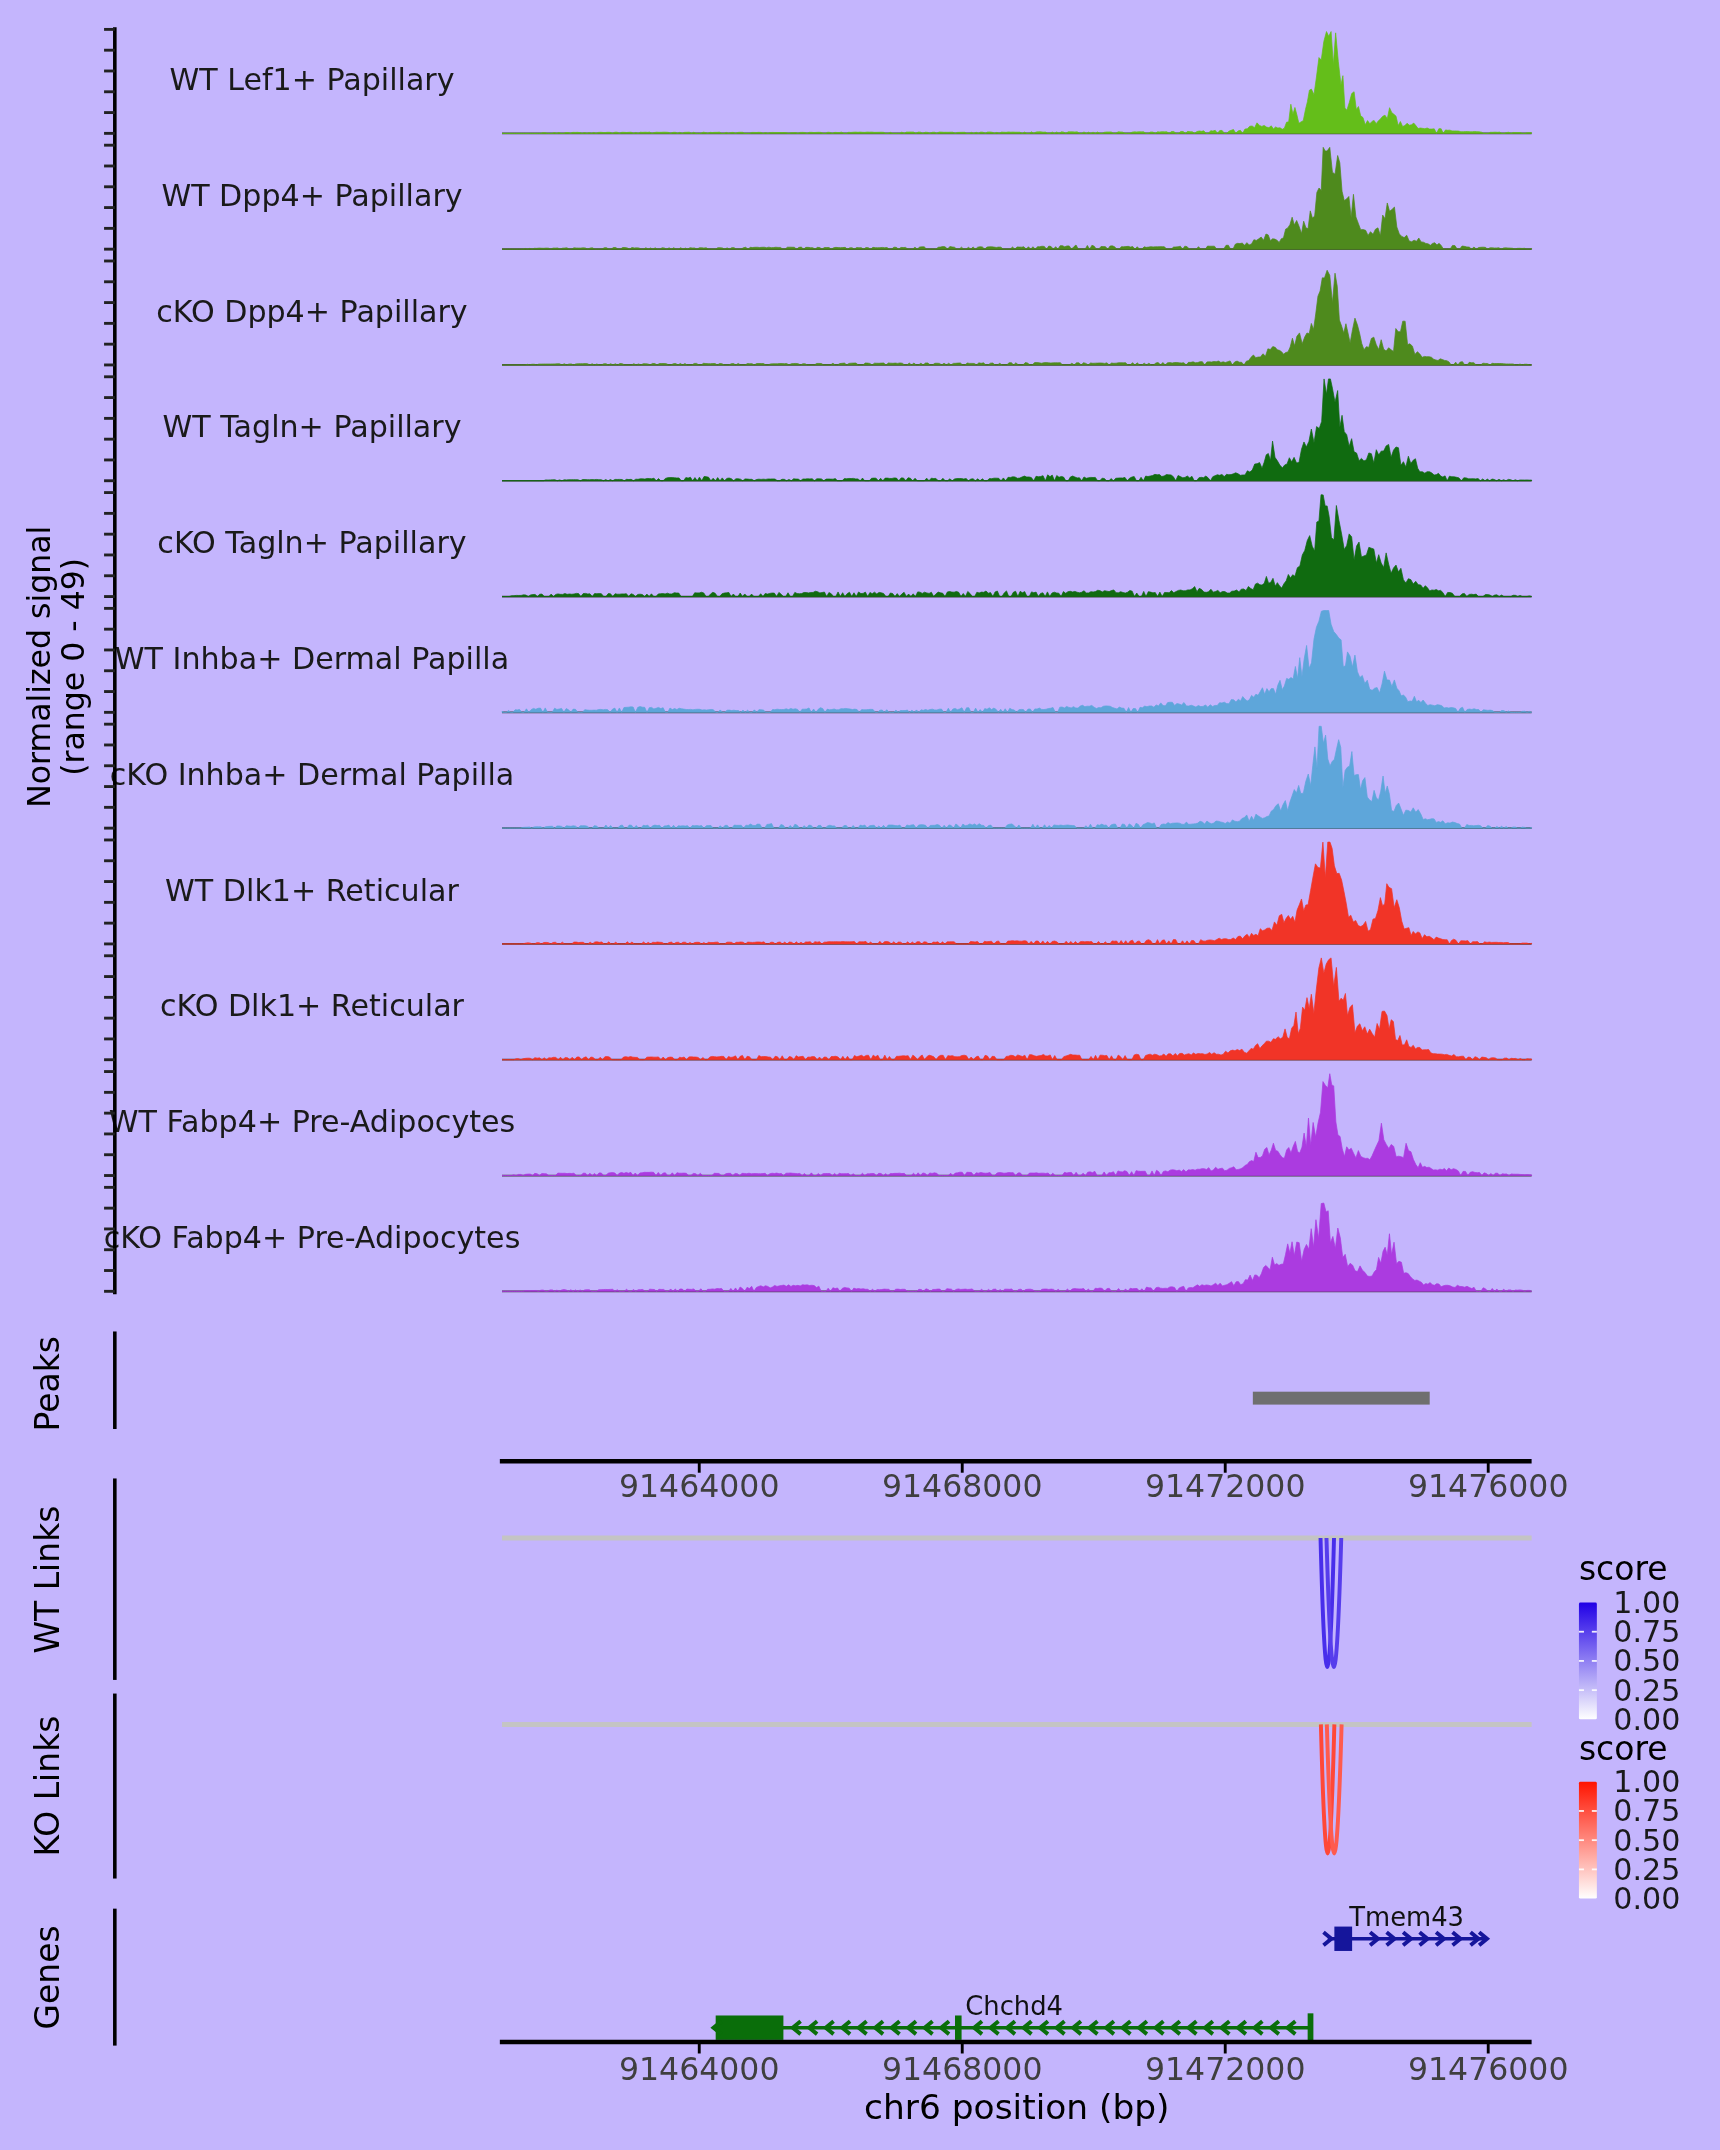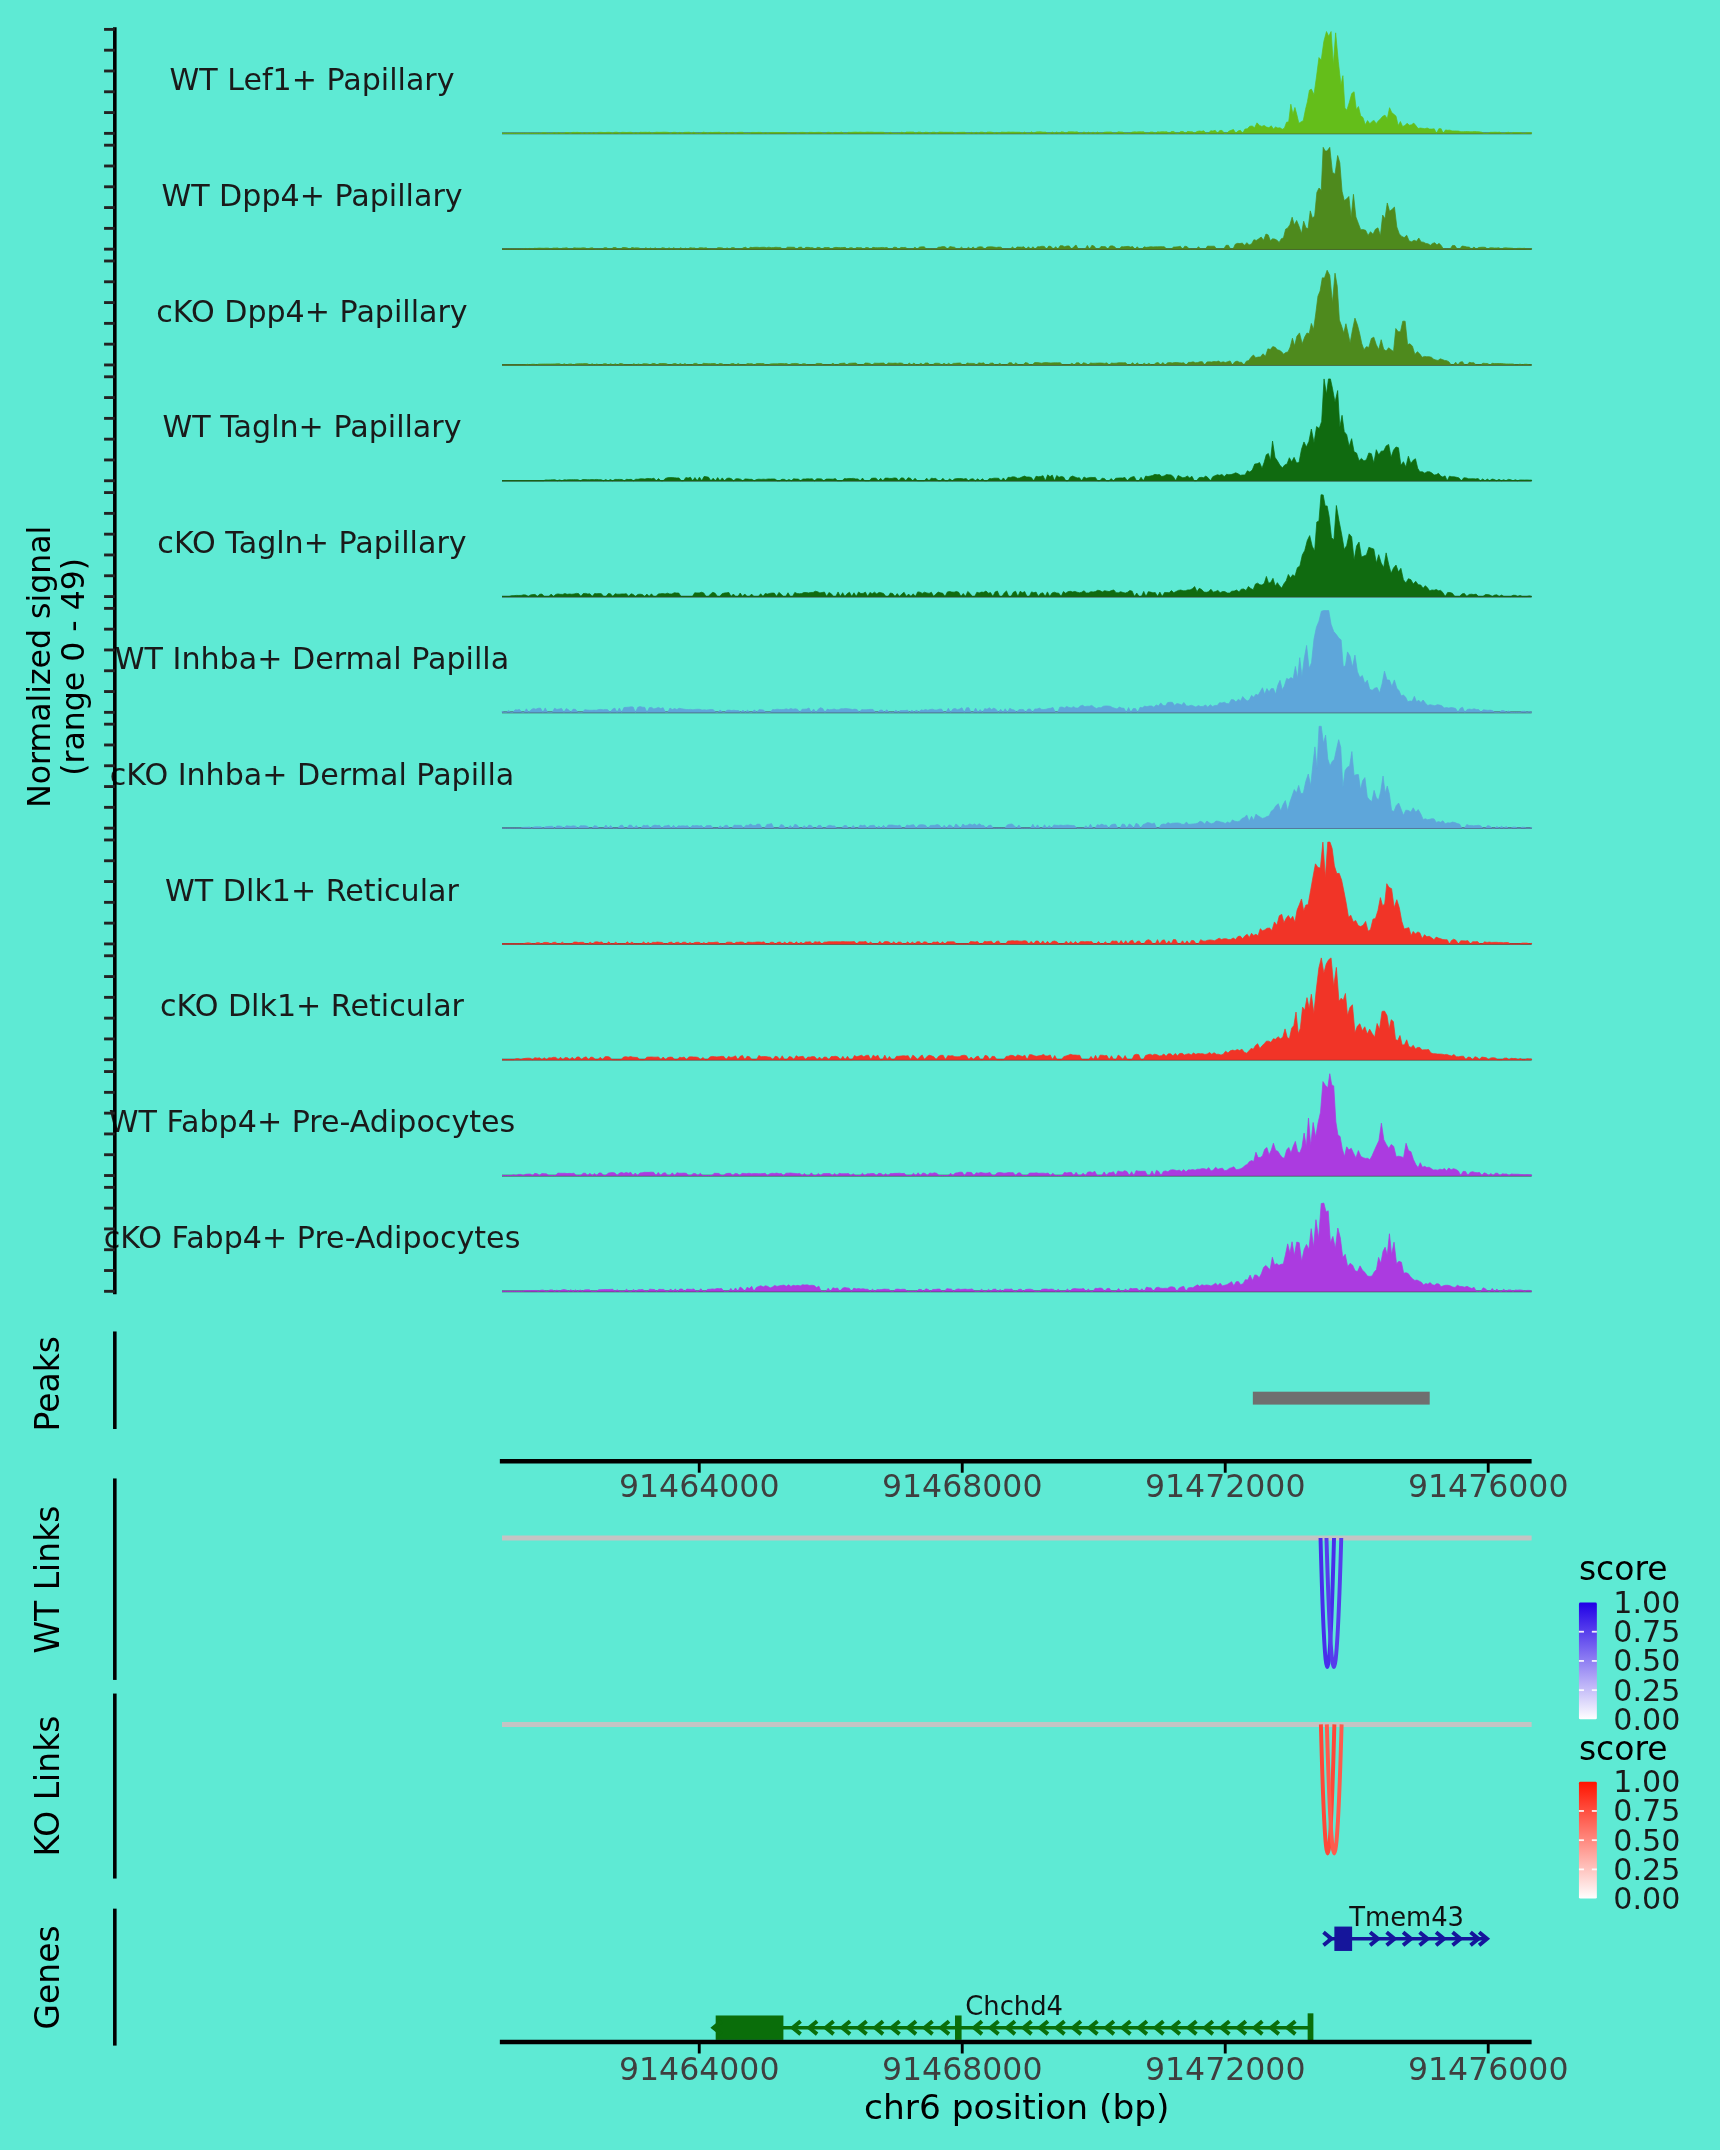--- a/index.html
+++ b/index.html
@@ -1,16 +1,16 @@
 <!DOCTYPE html>
 <html style="font-size:11.5px"><head>
 <meta charset="utf-8">
 <style>
   html,body{margin:0;padding:0;background:#fff;}
-  #fig{position:relative;width:1721px;height:2151px;background:#5eead4;overflow:hidden;text-align:center;}
+  #fig{position:relative;width:1721px;height:2151px;background:#c4b5fd;overflow:hidden;text-align:center;}
   svg text{font-family:"DejaVu Sans","Liberation Sans",sans-serif;}
 </style>
 </head>
 <body>
 
 <div id="fig">
   <svg id="plot" width="1721" height="2151" viewBox="0 0 2400 3000">
       <g>
         <line x1="700" y1="186" x2="2136" y2="186" stroke="#404040" stroke-width="2.4"></line>
         <polygon points="700.0,186.0 700.0,186.0 703.2,186.0 706.3,186.0 709.5,186.0 712.7,186.0 715.9,186.0 719.0,186.0 722.2,186.0 725.4,186.0 728.6,186.0 731.7,186.0 734.9,186.0 738.1,186.0 741.3,186.0 744.4,186.0 747.6,186.0 750.8,186.0 754.0,186.0 757.1,185.1 760.3,185.1 763.5,186.0 766.7,186.0 769.8,186.0 773.0,184.9 776.2,186.0 779.4,184.8 782.5,186.0 785.8,186.0 789.0,184.8 792.3,184.8 795.5,186.0 798.8,184.6 802.1,184.7 805.3,184.6 808.6,184.9 811.8,186.0 815.1,184.9 818.3,186.0 821.6,184.9 824.8,186.0 828.1,184.8 831.3,186.0 834.6,184.7 837.8,184.5 841.1,184.8 844.4,184.8 847.6,184.5 850.9,184.6 854.1,186.0 857.4,184.4 860.6,184.4 863.9,186.0 867.1,184.5 870.4,184.6 873.6,184.8 876.9,184.6 880.1,184.4 883.4,186.0 886.6,184.8 889.9,186.0 893.1,184.4 896.3,184.6 899.6,184.4 902.8,184.6 906.1,184.3 909.3,186.0 912.5,184.8 915.8,184.4 919.0,184.6 922.2,184.5 925.5,184.3 928.7,184.4 931.9,184.6 935.2,186.0 938.4,184.6 941.7,184.5 944.9,186.0 948.1,184.5 951.4,186.0 954.6,184.6 957.8,184.5 961.1,184.3 964.3,186.0 967.5,184.4 970.8,186.0 974.0,186.0 977.3,186.0 980.5,184.3 983.7,184.8 987.0,186.0 990.2,184.6 993.4,184.8 996.7,184.6 999.9,184.6 1003.1,184.3 1006.3,186.0 1009.5,186.0 1012.8,184.7 1016.0,186.0 1019.2,184.8 1022.4,184.6 1025.7,186.0 1028.9,184.7 1032.1,184.5 1035.3,184.5 1038.5,186.0 1041.8,186.0 1045.0,186.0 1048.2,184.7 1051.4,184.7 1054.7,184.8 1057.9,184.6 1061.1,184.7 1064.3,186.0 1067.5,184.8 1070.8,186.0 1074.0,184.9 1077.2,184.7 1080.4,184.8 1083.6,184.9 1086.9,184.8 1090.1,184.8 1093.3,184.8 1096.5,185.0 1099.8,186.0 1103.0,185.0 1106.2,185.0 1109.4,184.9 1112.6,186.0 1115.9,184.7 1119.1,184.6 1122.3,184.8 1125.5,186.0 1128.8,184.6 1132.0,184.6 1135.2,184.9 1138.4,184.7 1141.6,184.5 1144.9,184.7 1148.1,186.0 1151.3,186.0 1154.5,184.4 1157.7,184.7 1161.0,186.0 1164.2,184.6 1167.4,184.8 1170.6,184.8 1173.9,184.3 1177.1,186.0 1180.3,186.0 1183.5,184.5 1186.7,184.7 1190.0,184.4 1193.2,184.2 1196.4,184.5 1199.6,184.2 1202.9,184.5 1206.1,184.6 1209.3,184.2 1212.5,184.3 1215.7,184.2 1219.0,184.6 1222.2,184.6 1225.4,184.5 1228.6,184.4 1231.9,184.5 1235.1,186.0 1238.3,186.0 1241.6,184.6 1244.8,186.0 1248.0,186.0 1251.3,186.0 1254.5,186.0 1257.7,184.2 1261.0,186.0 1264.2,184.2 1267.5,184.2 1270.7,184.1 1273.9,184.2 1277.2,186.0 1280.4,184.2 1283.6,184.3 1286.9,186.0 1290.1,184.4 1293.3,184.6 1296.6,186.0 1299.8,184.5 1303.1,184.4 1306.3,186.0 1309.5,184.2 1312.8,184.2 1316.0,184.5 1319.2,184.5 1322.5,184.5 1325.7,184.4 1328.9,184.4 1332.2,186.0 1335.4,184.7 1338.7,184.6 1341.9,184.5 1345.1,184.5 1348.3,186.0 1351.6,186.0 1354.8,184.6 1358.0,186.0 1361.2,184.4 1364.4,186.0 1367.7,184.2 1370.9,184.4 1374.1,186.0 1377.3,184.2 1380.6,184.1 1383.8,184.5 1387.0,186.0 1390.2,184.6 1393.4,186.0 1396.7,184.2 1399.9,184.4 1403.1,184.6 1406.3,184.0 1409.5,184.3 1412.8,184.2 1416.0,184.4 1419.2,184.4 1422.4,184.4 1425.7,186.0 1428.9,184.2 1432.1,186.0 1435.3,186.0 1438.5,183.8 1441.8,186.0 1445.0,184.0 1448.2,183.9 1451.4,183.8 1454.7,184.3 1457.9,184.2 1461.1,186.0 1464.3,186.0 1467.4,184.1 1470.6,186.0 1473.7,184.0 1476.9,186.0 1480.1,183.9 1483.2,184.2 1486.4,186.0 1489.6,183.9 1492.7,183.9 1495.9,183.9 1499.0,184.1 1502.2,183.9 1505.4,186.0 1508.5,186.0 1511.7,184.0 1514.9,186.0 1518.0,184.3 1521.2,186.0 1524.3,184.3 1527.5,186.0 1530.7,184.1 1533.8,186.0 1537.0,186.0 1540.1,184.5 1543.3,184.1 1546.5,184.1 1549.6,184.0 1552.8,186.0 1556.0,186.0 1559.3,183.9 1562.5,184.0 1565.7,184.3 1569.0,186.0 1572.2,186.0 1575.5,186.0 1578.7,184.3 1581.9,183.9 1585.2,184.0 1588.4,183.8 1591.6,183.9 1594.9,183.8 1598.1,186.0 1601.3,186.0 1604.6,184.1 1607.8,184.2 1611.1,186.0 1614.3,183.9 1617.5,184.0 1620.8,183.6 1624.0,183.9 1627.2,183.8 1630.5,186.0 1633.7,183.5 1636.9,183.5 1640.2,186.0 1643.4,186.0 1646.7,183.3 1649.9,183.4 1653.1,186.0 1656.4,183.2 1659.6,183.7 1662.8,183.8 1666.0,186.0 1669.2,183.5 1672.4,182.7 1675.6,183.2 1678.8,182.5 1682.0,186.0 1685.2,186.0 1688.4,182.3 1691.5,182.8 1694.7,181.8 1697.9,186.0 1701.1,182.0 1704.3,181.9 1707.5,186.0 1710.7,186.0 1713.9,182.9 1717.1,181.7 1720.2,180.6 1723.4,186.0 1726.6,182.6 1729.8,181.8 1733.0,186.0 1736.2,180.0 1739.6,179.6 1742.9,176.1 1746.3,175.7 1749.6,178.3 1753.0,171.3 1756.4,174.9 1759.7,176.3 1763.0,174.9 1766.3,177.3 1769.6,178.1 1772.9,175.5 1775.9,179.8 1779.0,177.0 1782.0,178.6 1785.1,178.2 1788.2,180.3 1791.2,178.7 1794.2,170.5 1797.2,169.9 1800.2,145.4 1803.1,159.5 1805.9,149.9 1808.6,160.2 1811.4,172.0 1814.4,170.0 1817.5,168.3 1820.6,152.8 1823.3,141.9 1826.1,125.8 1828.8,124.3 1832.5,132.0 1836.1,106.1 1839.4,80.3 1842.6,83.8 1846.2,57.9 1849.9,44.0 1853.1,50.7 1856.3,44.0 1859.5,90.3 1862.7,45.8 1866.4,85.9 1870.1,118.4 1872.8,105.5 1875.6,150.7 1878.3,153.6 1881.7,143.1 1885.1,130.5 1888.4,127.9 1891.5,152.8 1894.5,148.6 1897.6,161.6 1900.8,163.9 1904.0,174.0 1907.2,168.2 1910.4,172.7 1913.4,169.3 1916.3,168.0 1919.2,172.5 1922.2,168.7 1925.1,165.8 1928.3,162.3 1931.5,160.6 1934.7,165.7 1937.9,150.2 1940.9,157.0 1943.9,159.4 1946.9,162.0 1949.9,175.2 1953.0,169.5 1956.1,176.4 1959.2,175.2 1962.3,171.9 1965.4,174.6 1968.5,174.1 1971.6,171.7 1974.6,175.2 1977.7,179.3 1980.7,178.5 1983.8,179.0 1987.1,179.5 1990.3,178.5 1993.6,180.0 1996.9,180.0 2000.2,179.7 2003.4,186.0 2006.7,179.4 2009.8,179.6 2012.8,186.0 2015.9,181.2 2018.9,181.7 2022.0,181.5 2025.0,182.6 2028.1,182.6 2031.2,182.6 2034.2,182.8 2037.4,183.7 2040.6,183.6 2043.7,183.5 2046.9,183.4 2050.1,183.8 2053.3,183.7 2056.4,183.4 2059.6,183.6 2062.8,183.8 2066.0,184.3 2069.1,186.0 2072.3,186.0 2075.5,186.0 2078.7,184.5 2081.8,184.5 2085.0,184.3 2088.2,184.5 2091.4,184.3 2094.6,186.0 2097.8,186.0 2101.0,184.8 2104.1,184.5 2107.3,186.0 2110.5,184.8 2113.7,184.8 2116.9,184.8 2120.1,184.9 2123.3,186.0 2126.4,186.0 2129.6,185.1 2132.8,185.0 2136.0,185.1 2136.0,186.0" fill="#64BE1A" stroke="#64BE1A" stroke-width="1"></polygon>

